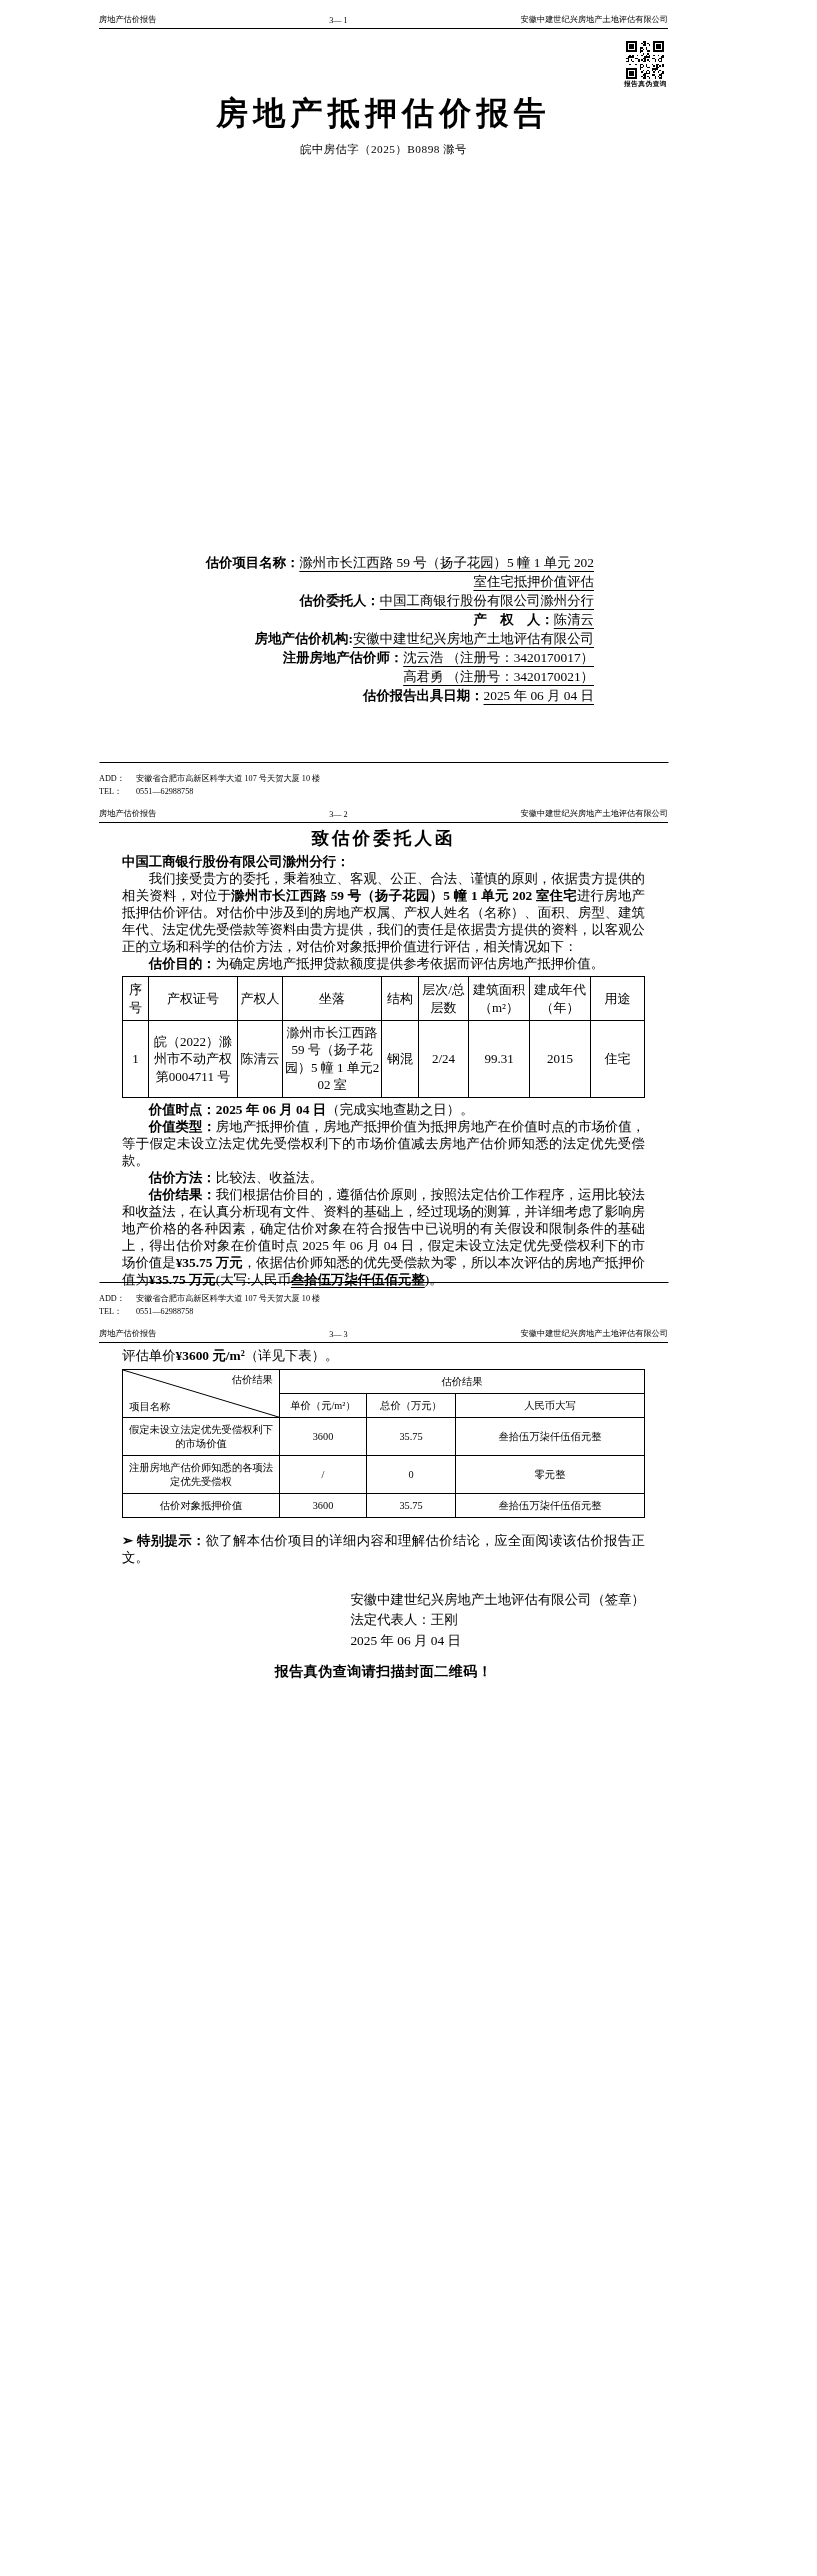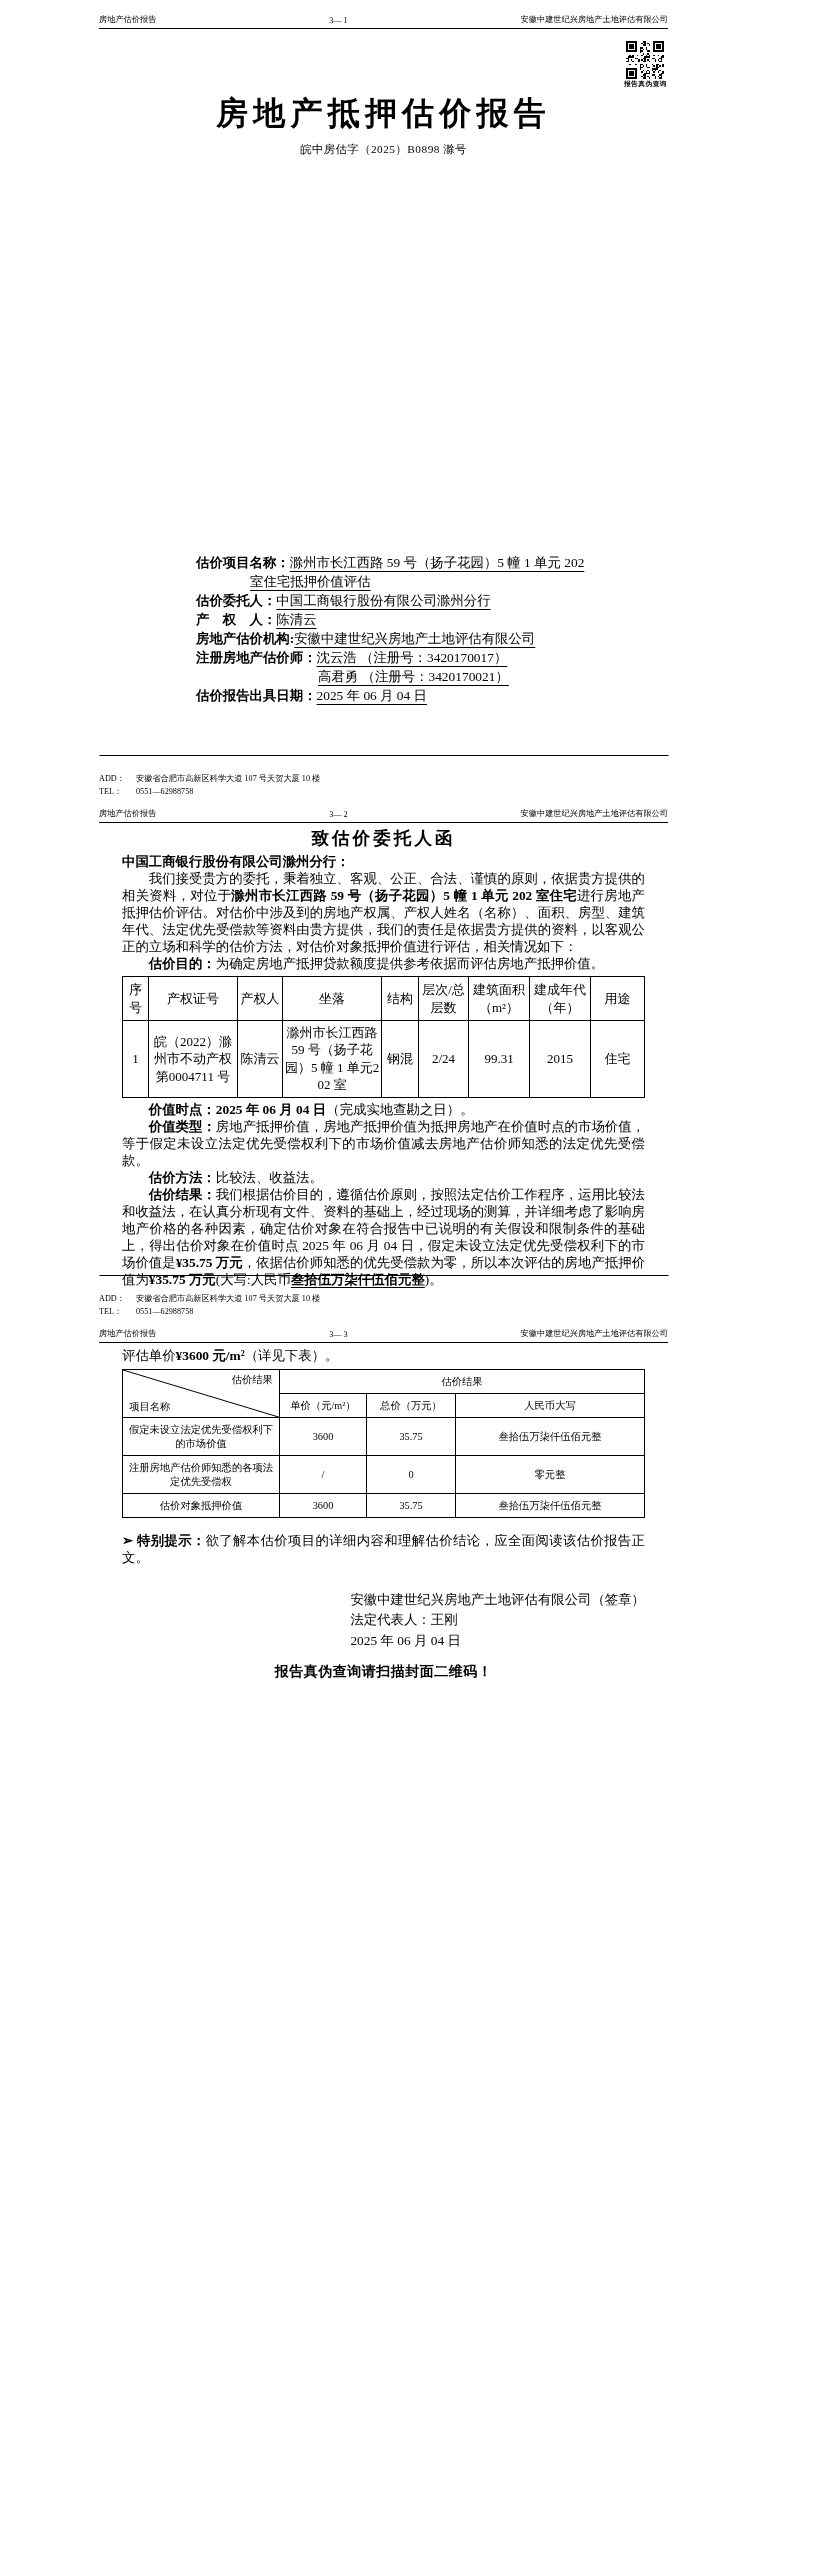--- a/index.html
+++ b/index.html
@@ -10,33 +10,33 @@
   #page1{top:0;height:802px;}
   #page2{top:802px;height:520px;}
   #page3{top:1322px;height:1978px;}
 
   .page-header{display:flex;justify-content:space-between;align-items:flex-end;width:569px;margin:0 auto;
     font-size:8.2px;border-bottom:0.5px solid #000;padding-bottom:2.6px;}
   #page1 .page-header{padding-top:14px;}
   #page2 .page-header,#page3 .page-header{padding-top:6.2px;}
 
   .page-footer{position:absolute;bottom:4.1px;left:50%;transform:translateX(-50%);width:569px;
-    border-top:0.5px solid #000;padding-top:17px;font-size:8.2px;line-height:1.5;}
+    border-top:0.5px solid #000;padding-top:10px;font-size:8.2px;line-height:1.5;}
   .f-label{display:inline-block;min-width:37px;}
 
   .content{width:569px;margin:0 auto;}
   .qr-block{width:max-content;margin:12.4px 1px 0 auto;text-align:center;}
   .qr-svg{width:38px;height:38px;display:block;margin:0 auto;}
   .qr-caption{font-size:6.7px;font-weight:bold;margin-top:1.5px;letter-spacing:0.5px;}
 
   .title{margin:2.1px 0 0;text-align:center;font-size:32px;letter-spacing:5.2px;font-weight:700;}
   .doc-no{margin-top:6.2px;text-align:center;font-size:11.3px;letter-spacing:0.5px;}
   .spacer-cover{height:396px;}
 
-  .cover-form{margin-left:97px;width:398px;font-size:13.4px;line-height:1.42;}
+  .cover-form{margin-left:97px;width:398px;font-size:13.4px;line-height:1.42;text-align:right;}
   .form-row{padding-left:54px;text-indent:-54px;}
   .form-row.cont{padding-left:122px;text-indent:0;}
   .form-label{font-weight:700;}
   .form-value{text-decoration:underline;text-underline-offset:3.6px;}
 
   .text-area{width:523px;margin:2.1px auto 0;font-size:13.4px;line-height:1.27;}
   .letter-title{text-align:center;font-size:17.5px;font-weight:700;letter-spacing:3.1px;margin:4.1px 0 4.1px;}
   .salutation{font-weight:700;}
   .para{margin:0;text-indent:2em;text-align:justify;}
   .para.noindent{text-indent:0;}

